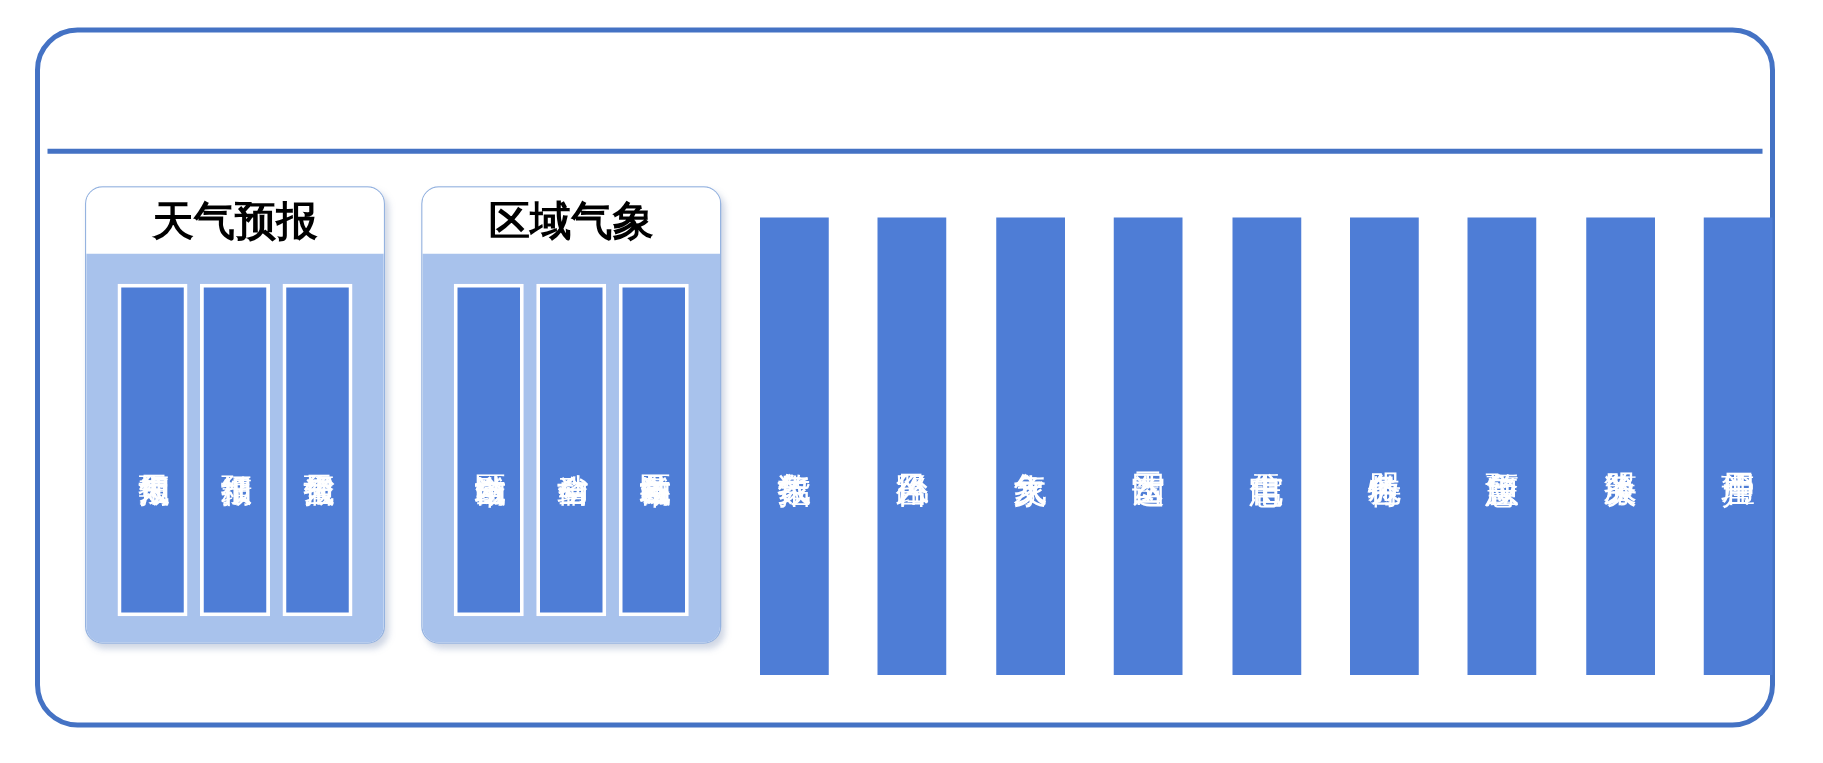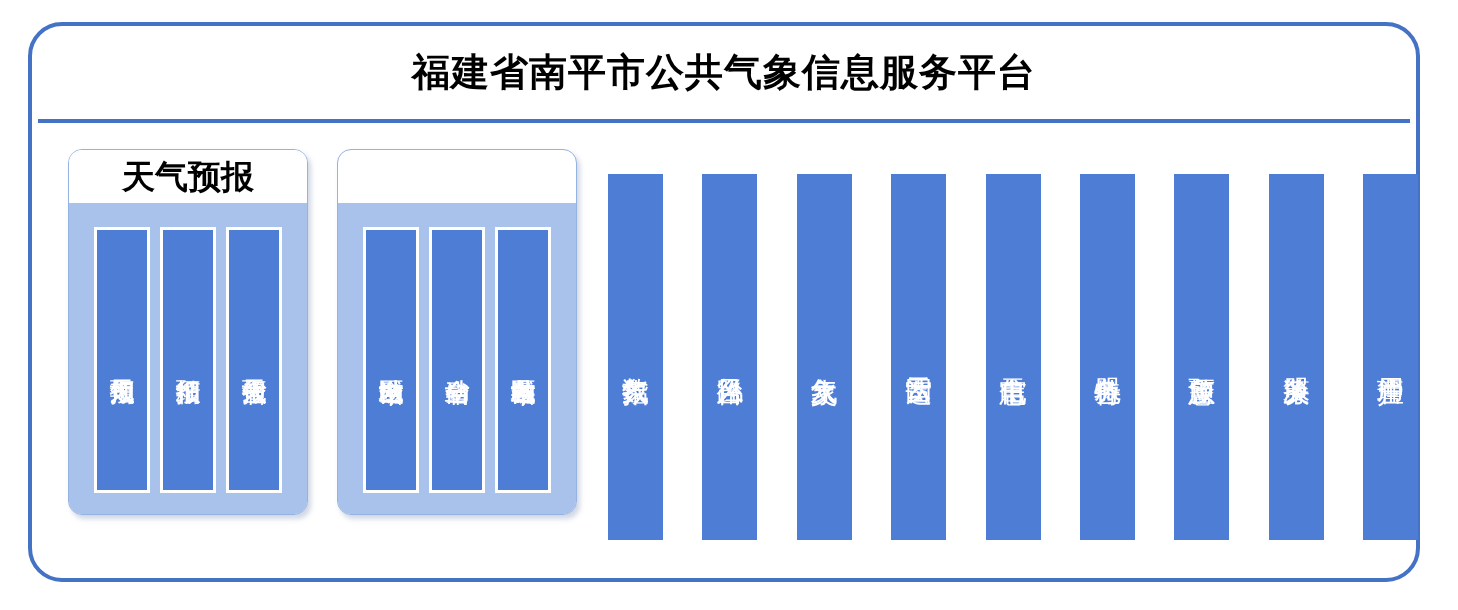--- a/index.html
+++ b/index.html
@@ -156,21 +156,20 @@
     font-weight: 400;
     color: #ffffff;
     white-space: nowrap;
   }
 </style>
 </head>
 <body>
 
 <div id="platform-frame">
 
-  <div id="platform-title">福建省南平市公共气象信息服务平台</div>
 
   <div id="title-divider"></div>
 
   <div id="modules-row">
 
     <div class="group-card" id="group-card-0">
       <div class="group-card-title">天气预报</div>
       <div class="group-card-body">
         <div class="sub-bar">
           <span class="sub-bar-label">短期天气预报</span>
@@ -178,20 +177,21 @@
         <div class="sub-bar">
           <span class="sub-bar-label">精细预报</span>
         </div>
         <div class="sub-bar">
           <span class="sub-bar-label">全省天气预报</span>
         </div>
       </div>
     </div>
 
     <div class="group-card" id="group-card-1">
+      <div class="group-card-title">区域气象</div>
       <div class="group-card-body">
         <div class="sub-bar">
           <span class="sub-bar-label">全市区域自动站</span>
         </div>
         <div class="sub-bar">
           <span class="sub-bar-label">全省自动站</span>
         </div>
         <div class="sub-bar">
           <span class="sub-bar-label">各县市区域自动站</span>
         </div>

